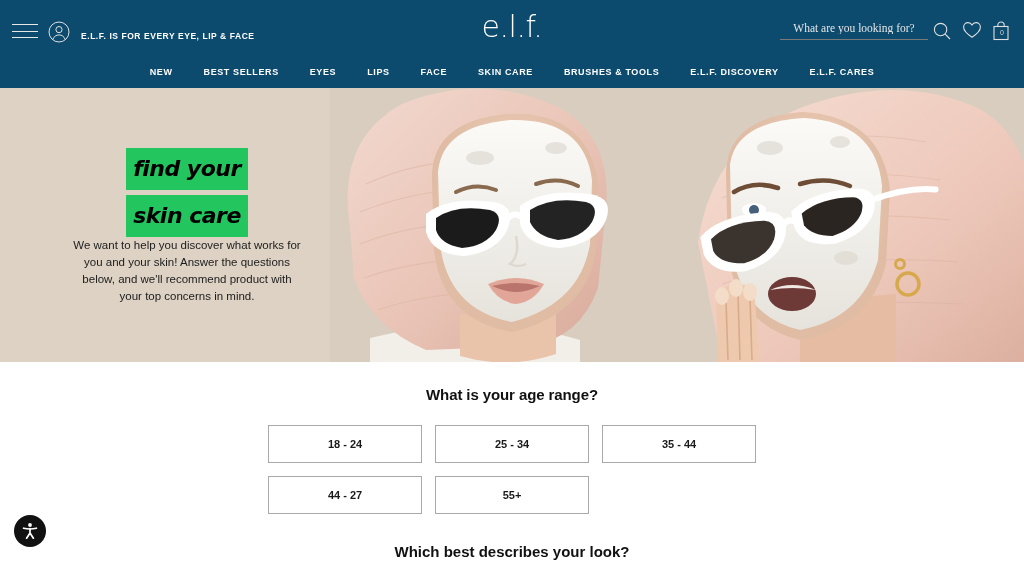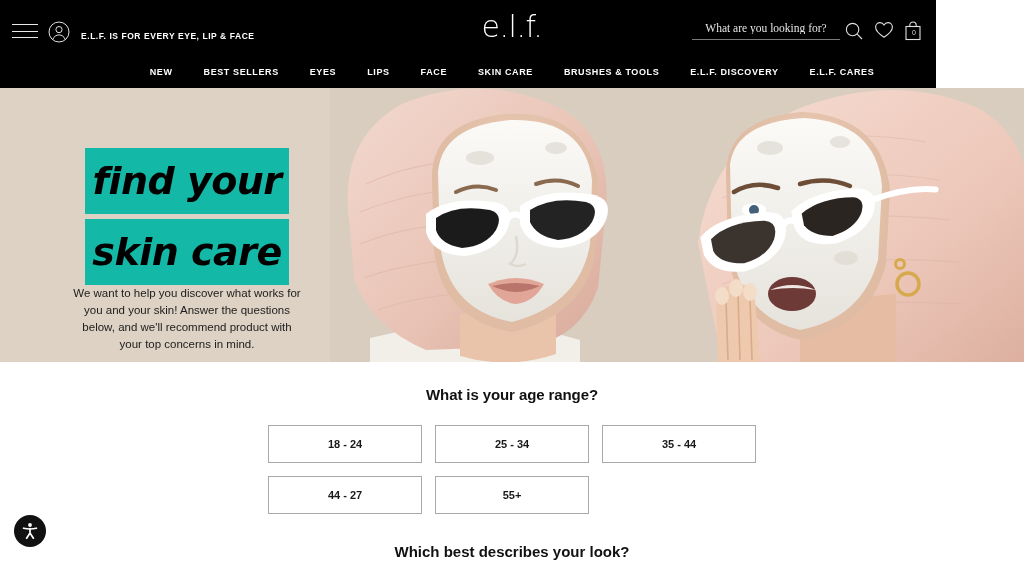--- a/index.html
+++ b/index.html
@@ -6,22 +6,22 @@
   html, body {
     width: 1024px; height: 562px;
     overflow: hidden;
     background: #ffffff;
     font-family: "Liberation Sans", sans-serif;
   }
 
   
   .header {
     position: absolute; top: 0; left: 0;
-    width: 936px; height: 88px;
-    background: #000000;
+    width: 1024px; height: 88px;
+    background: #0c4a6e;
     color: #ffffff;
   }
   .header-top {
     position: relative;
     height: 56px;
   }
   .hamburger {
     position: absolute; left: 12px; top: 24px;
     width: 26px; height: 14px;
     display: flex; flex-direction: column; justify-content: space-between;
@@ -97,27 +97,27 @@
     width: 694px; height: 274px;
     overflow: hidden;
     background: #d8cdbf;
   }
   .hero-copy {
     position: absolute; left: 62px; top: 60px;
     width: 250px; text-align: center;
   }
   .headline-line {
     display: inline-block;
-    background: #14b8a6;
+    background: #22c55e;
     color: #000000;
     font-family: "DejaVu Sans", sans-serif;
     font-weight: bold; font-style: italic;
-    font-size: 38px; line-height: 34px;
+    font-size: 22px; line-height: 34px;
     letter-spacing: -0.5px;
-    padding: 16px 7px;
+    padding: 4px 7px;
     white-space: nowrap;
   }
   .headline-line.l2 { margin-top: 5px; }
   .hero-sub {
     font-size: 11.5px; line-height: 17px;
     color: #1c1c1c;
     padding: 0 8px;
   }
 
   

